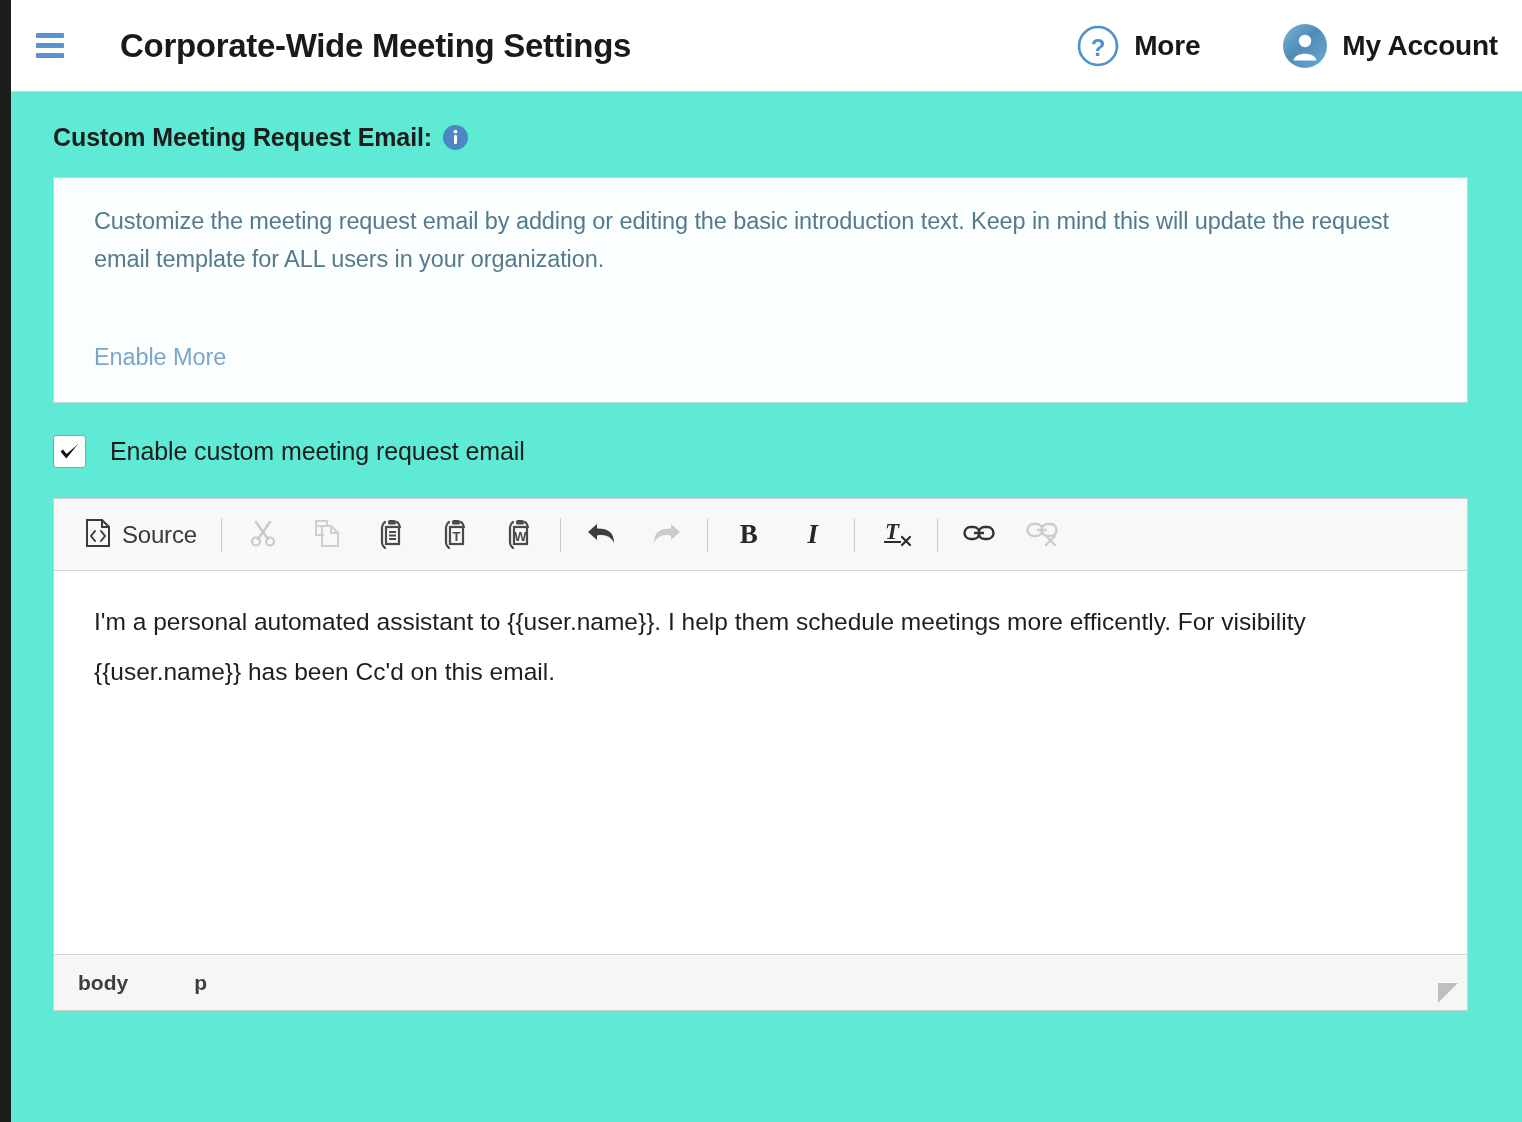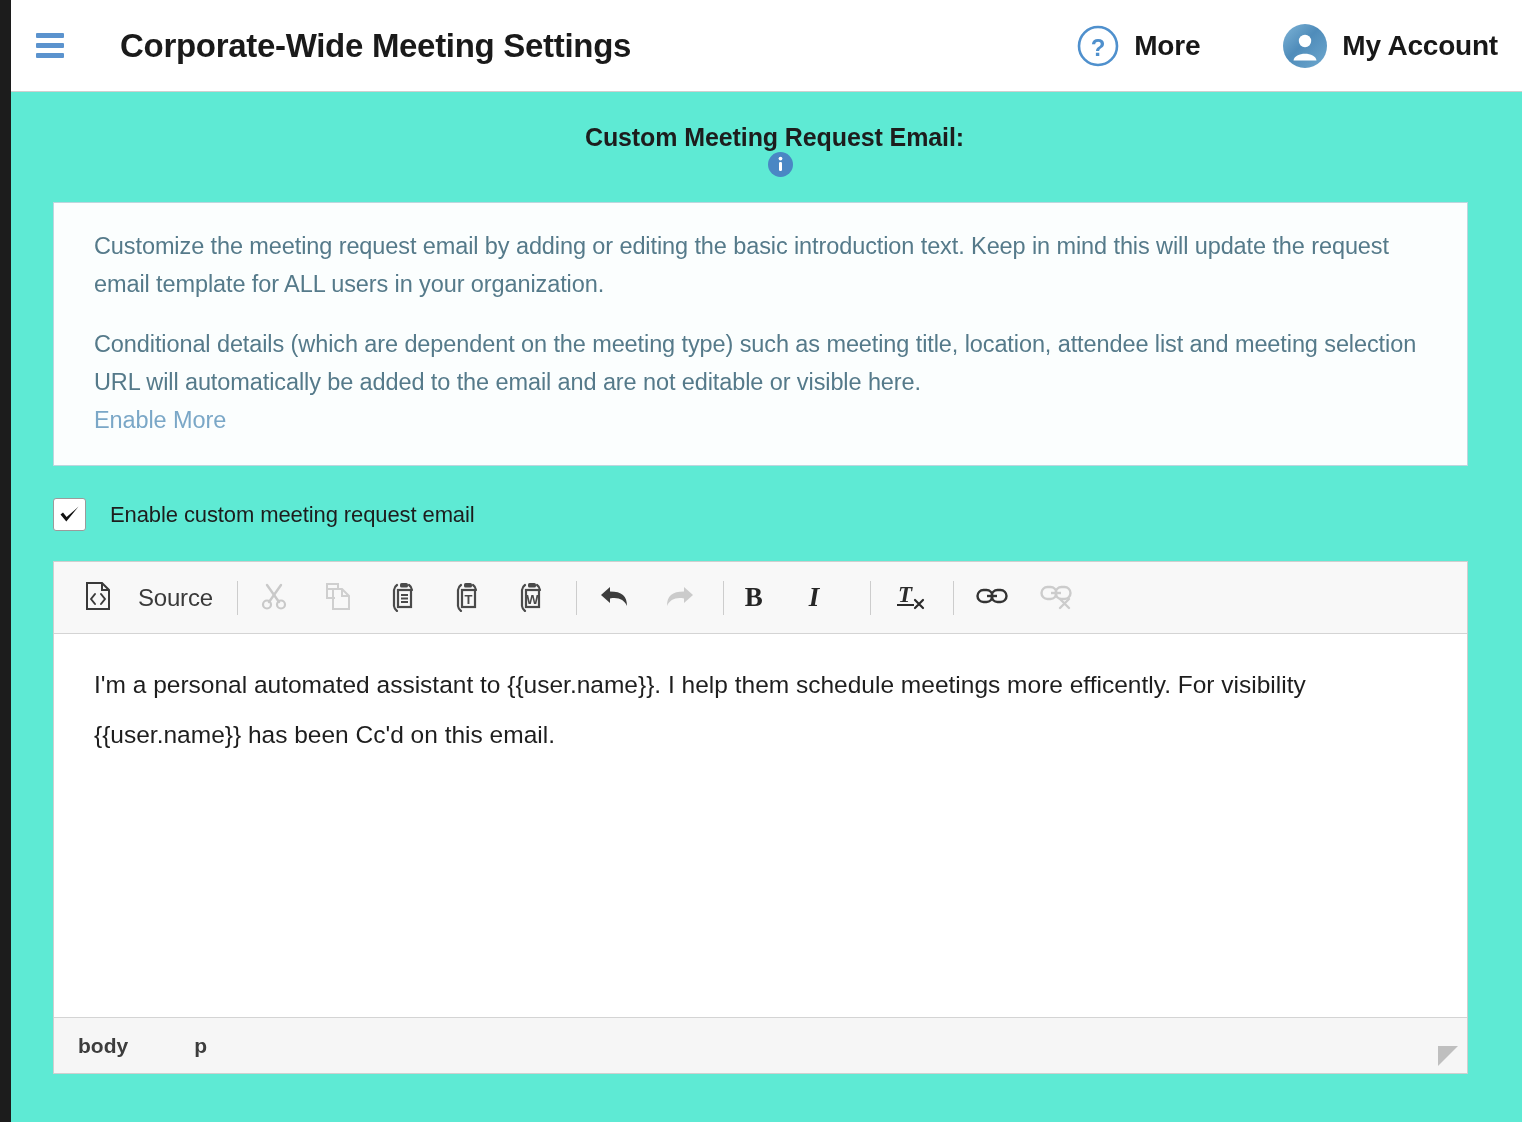--- a/index.html
+++ b/index.html
@@ -96,21 +96,20 @@
   }
   .section-title {
     display: flex;
     align-items: center;
     padding-top: 31px;
     padding-bottom: 0;
     font-size: 25px;
     font-weight: bold;
     color: #1d1d1d;
     letter-spacing: -0.1px;
-    flex-direction: column;
   }
   .info-dot {
     margin-left: 11px;
     display: inline-flex;
   }
 
   
   .info-box {
     margin-top: 25px;
     margin-right: 28px;
@@ -149,21 +148,21 @@
     background: #ffffff;
     display: flex;
     align-items: center;
     justify-content: center;
     cursor: pointer;
     box-sizing: border-box;
     flex: none;
   }
   .checkbox-label {
     margin-left: 24px;
-    font-size: 22px;
+    font-size: 25px;
     color: #1d1d1d;
     letter-spacing: -0.1px;
   }
 
   
   .editor {
     margin-top: 30px;
     margin-right: 28px;
     border: 1px solid #cfcfcf;
     background: #ffffff;
@@ -174,26 +173,26 @@
     border-bottom: 1px solid #d4d4d4;
     height: 72px;
     display: flex;
     align-items: center;
     padding-left: 24px;
     box-sizing: border-box;
   }
   .tb-btn {
     display: flex;
     align-items: center;
+    justify-content: center;
     height: 44px;
     min-width: 40px;
     padding: 0 5px;
     cursor: pointer;
     border-radius: 3px;
-    gap: 16px;
   }
   .tb-btn.source {
     padding: 0 8px 0 6px;
   }
   .tb-btn .src-label {
     font-size: 24px;
     color: #3a3a3a;
     margin-left: 10px;
     letter-spacing: -0.2px;
   }
@@ -311,21 +310,21 @@
         <svg width="25" height="25" viewBox="0 0 25 25">
           <circle cx="12.5" cy="12.5" r="12.5" fill="#4a87c4"></circle>
           <circle cx="12.5" cy="6.6" r="1.9" fill="#ffffff"></circle>
           <rect x="11" y="10" width="3" height="9" rx="1.2" fill="#ffffff"></rect>
         </svg>
       </span>
     </div>
 
     <div class="info-box">
       <p>Customize the meeting request email by adding or editing the basic introduction text. Keep in mind this will update the request email template for ALL users in your organization.</p>
-      <p><span>Conditional details (which are dependent on the meeting type) such as meeting title, location, attendee list and meeting selection URL will automatically be added to the email and are not editable or visible here.</span><br><a class="learn-more">Enable More</a></p>
+      <p><br><a class="learn-more">Enable More</a></p>
     </div>
 
     <div class="checkbox-row">
       <div class="checkbox-box">
         <svg width="25" height="25" viewBox="0 0 25 25">
           <path d="M3.5 12.6 L9.3 19.4 L21.5 4.6 L18.6 7.2 L9.6 15.1 L6 10.4 Z" fill="#111111"></path>
         </svg>
       </div>
       <div class="checkbox-label">Enable custom meeting request email</div>
     </div>

